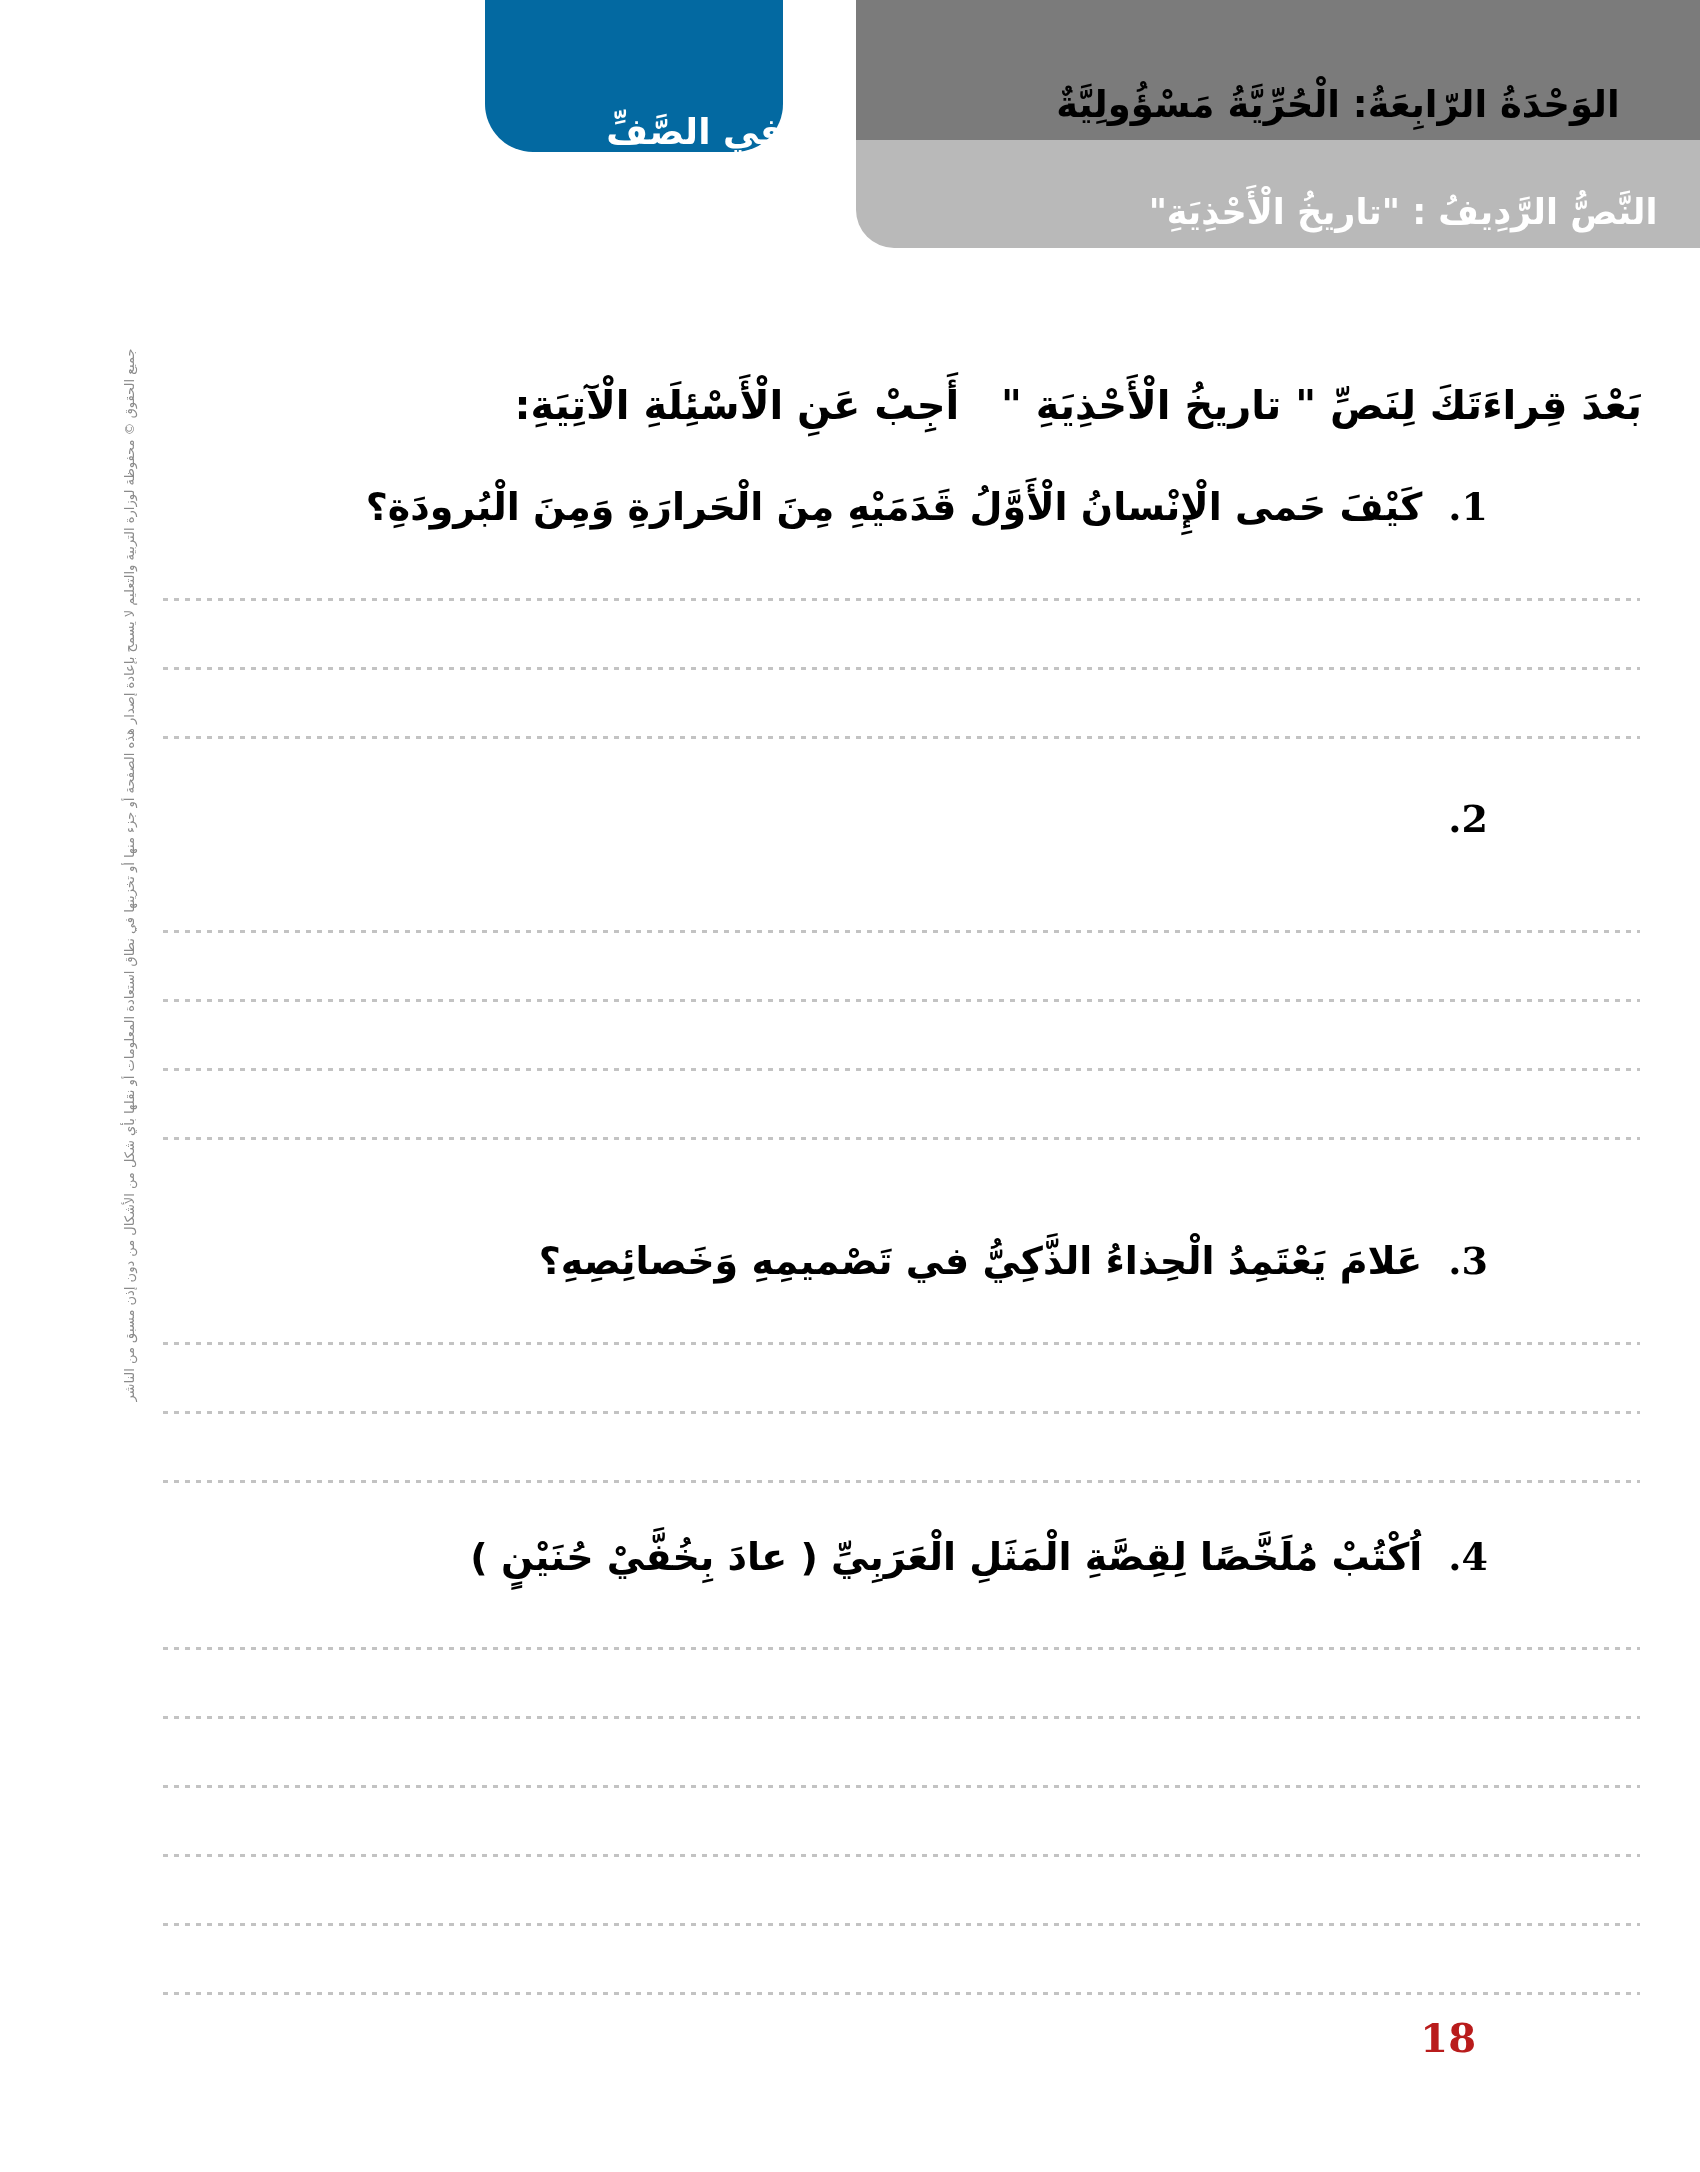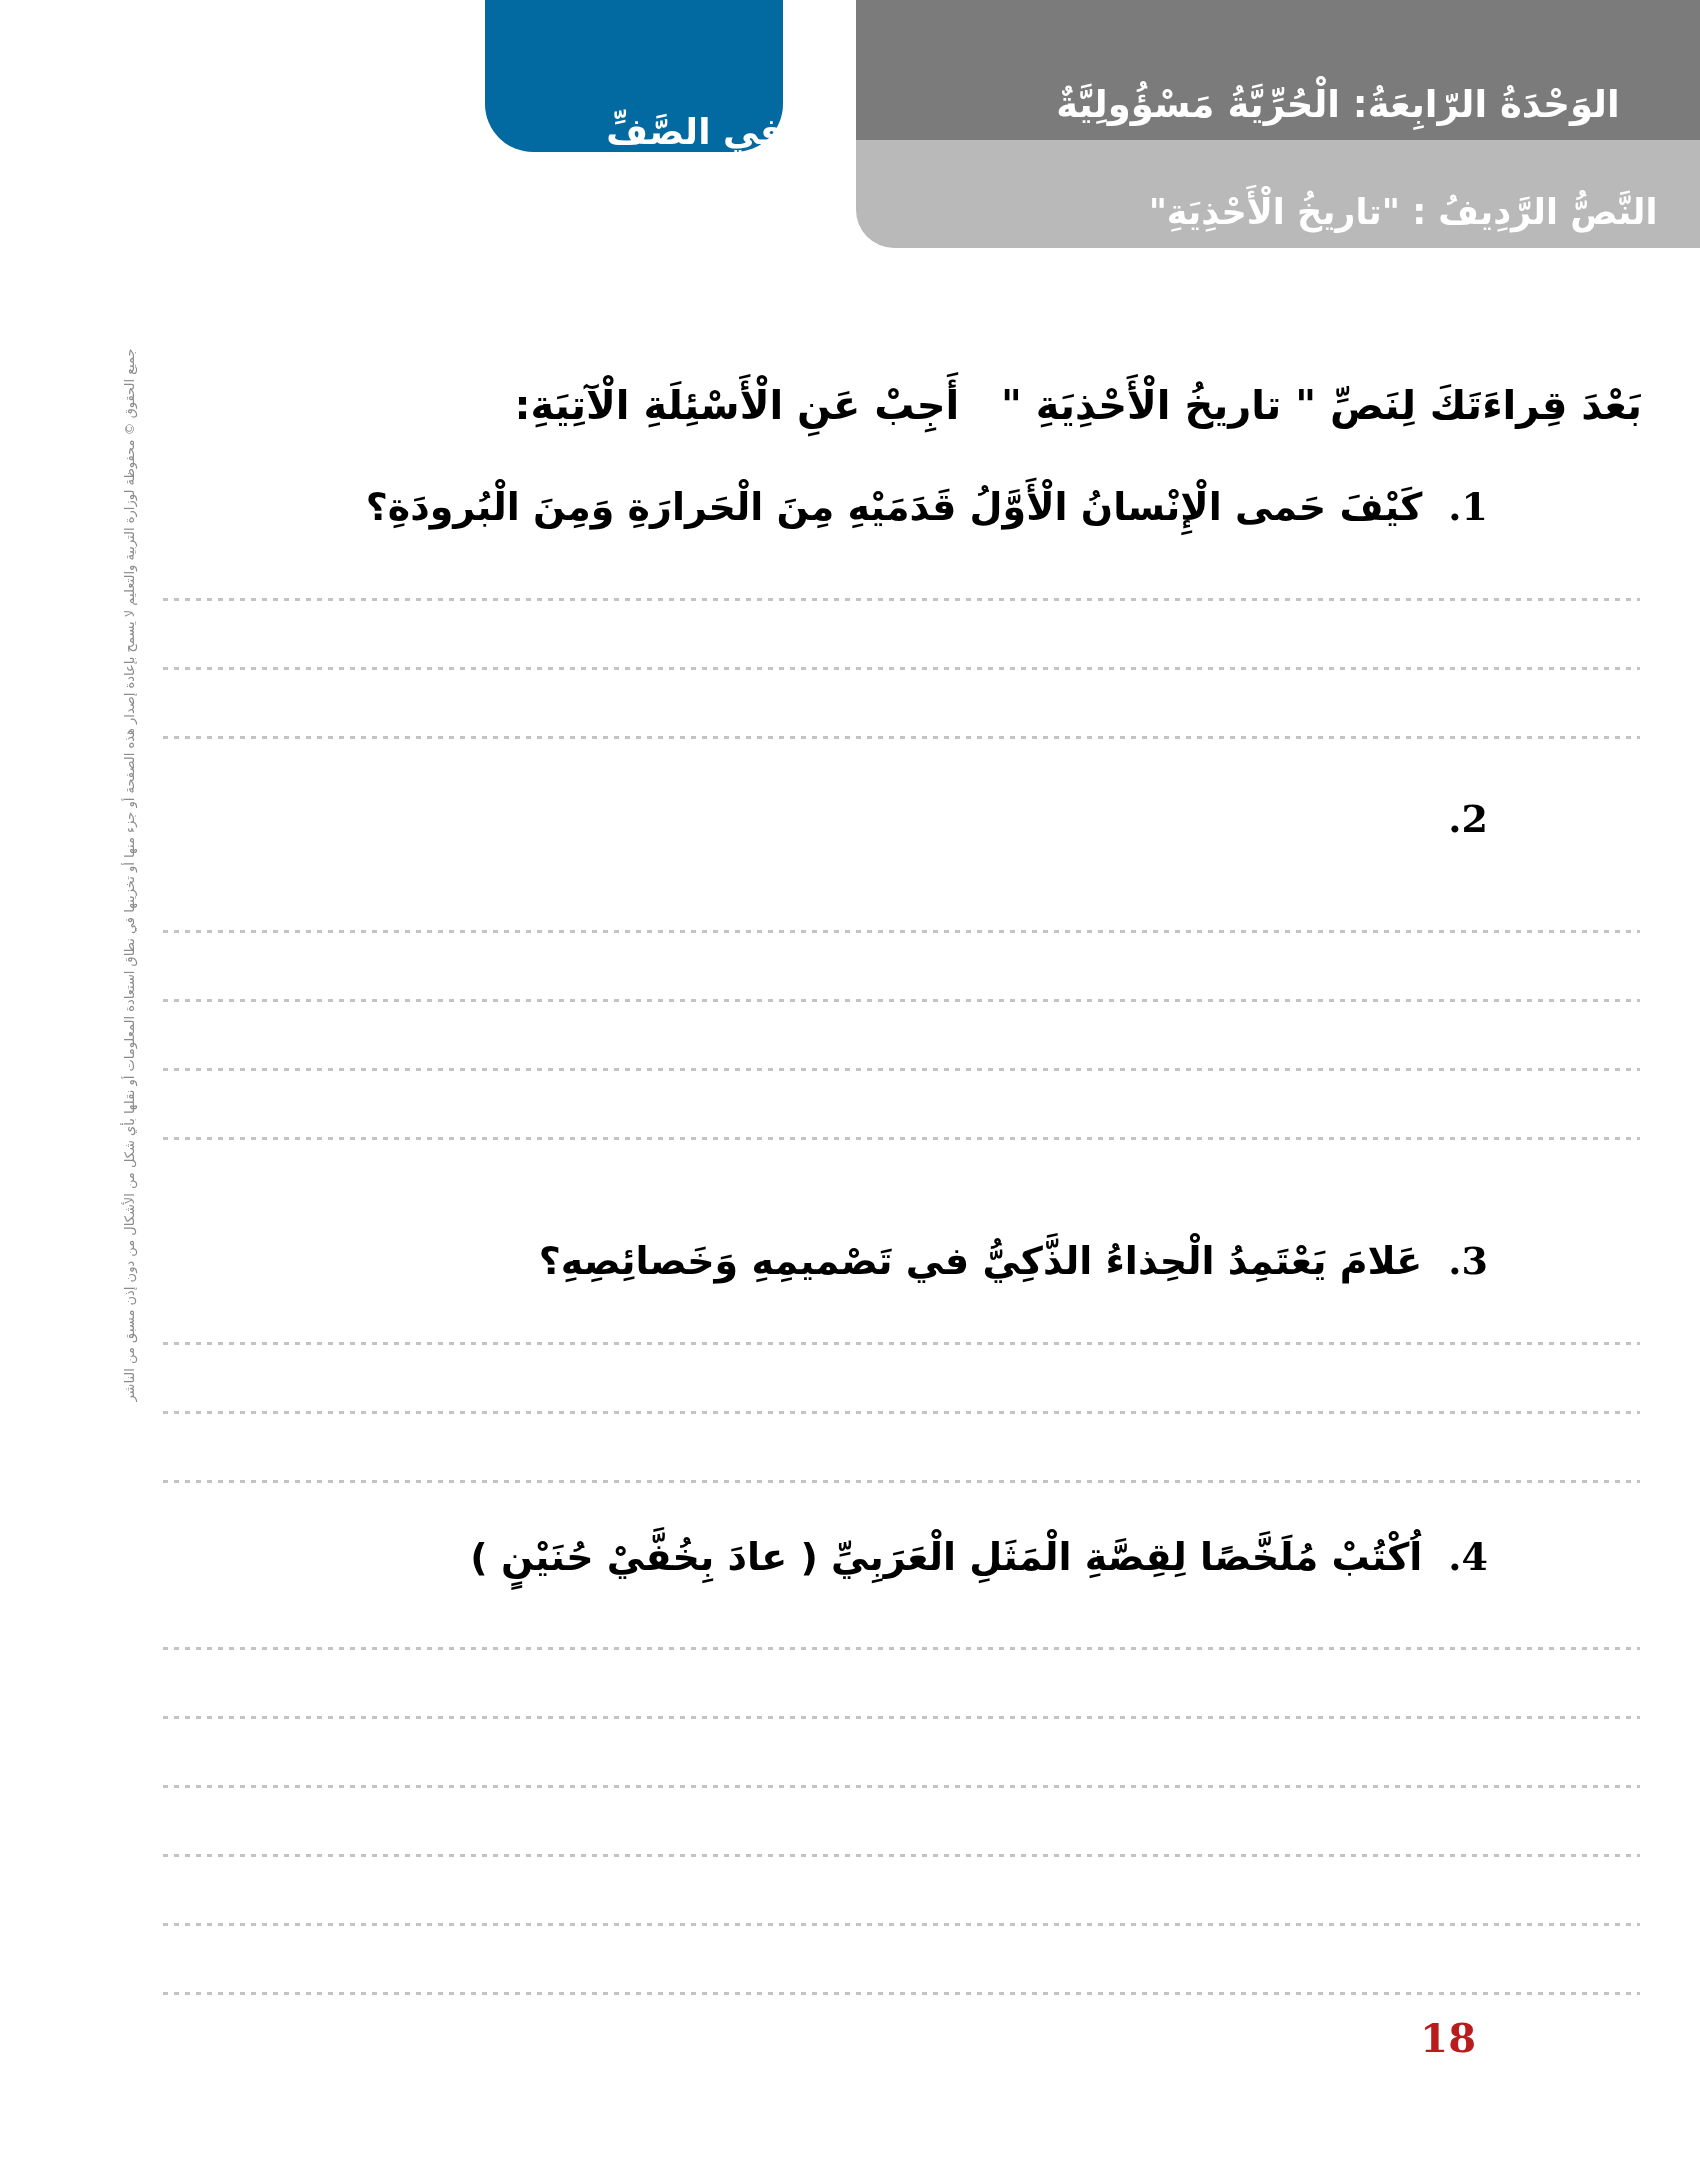--- a/index.html
+++ b/index.html
@@ -23,21 +23,21 @@
   .banner-dark {
     height: 140px;
     background: #7b7b7b;
     display: flex;
     align-items: flex-end;
     justify-content: center;
     padding-bottom: 14px;
     box-sizing: border-box;
   }
   .banner-dark .banner-text {
-    color: #ffffff;
+    color: #000000;
     font-size: 37px;
     font-weight: bold;
     margin-left: 120px; 
     white-space: nowrap;
   }
   .banner-light {
     height: 108px;
     background: #b9b9b9;
     border-bottom-left-radius: 38px;
     display: flex;

